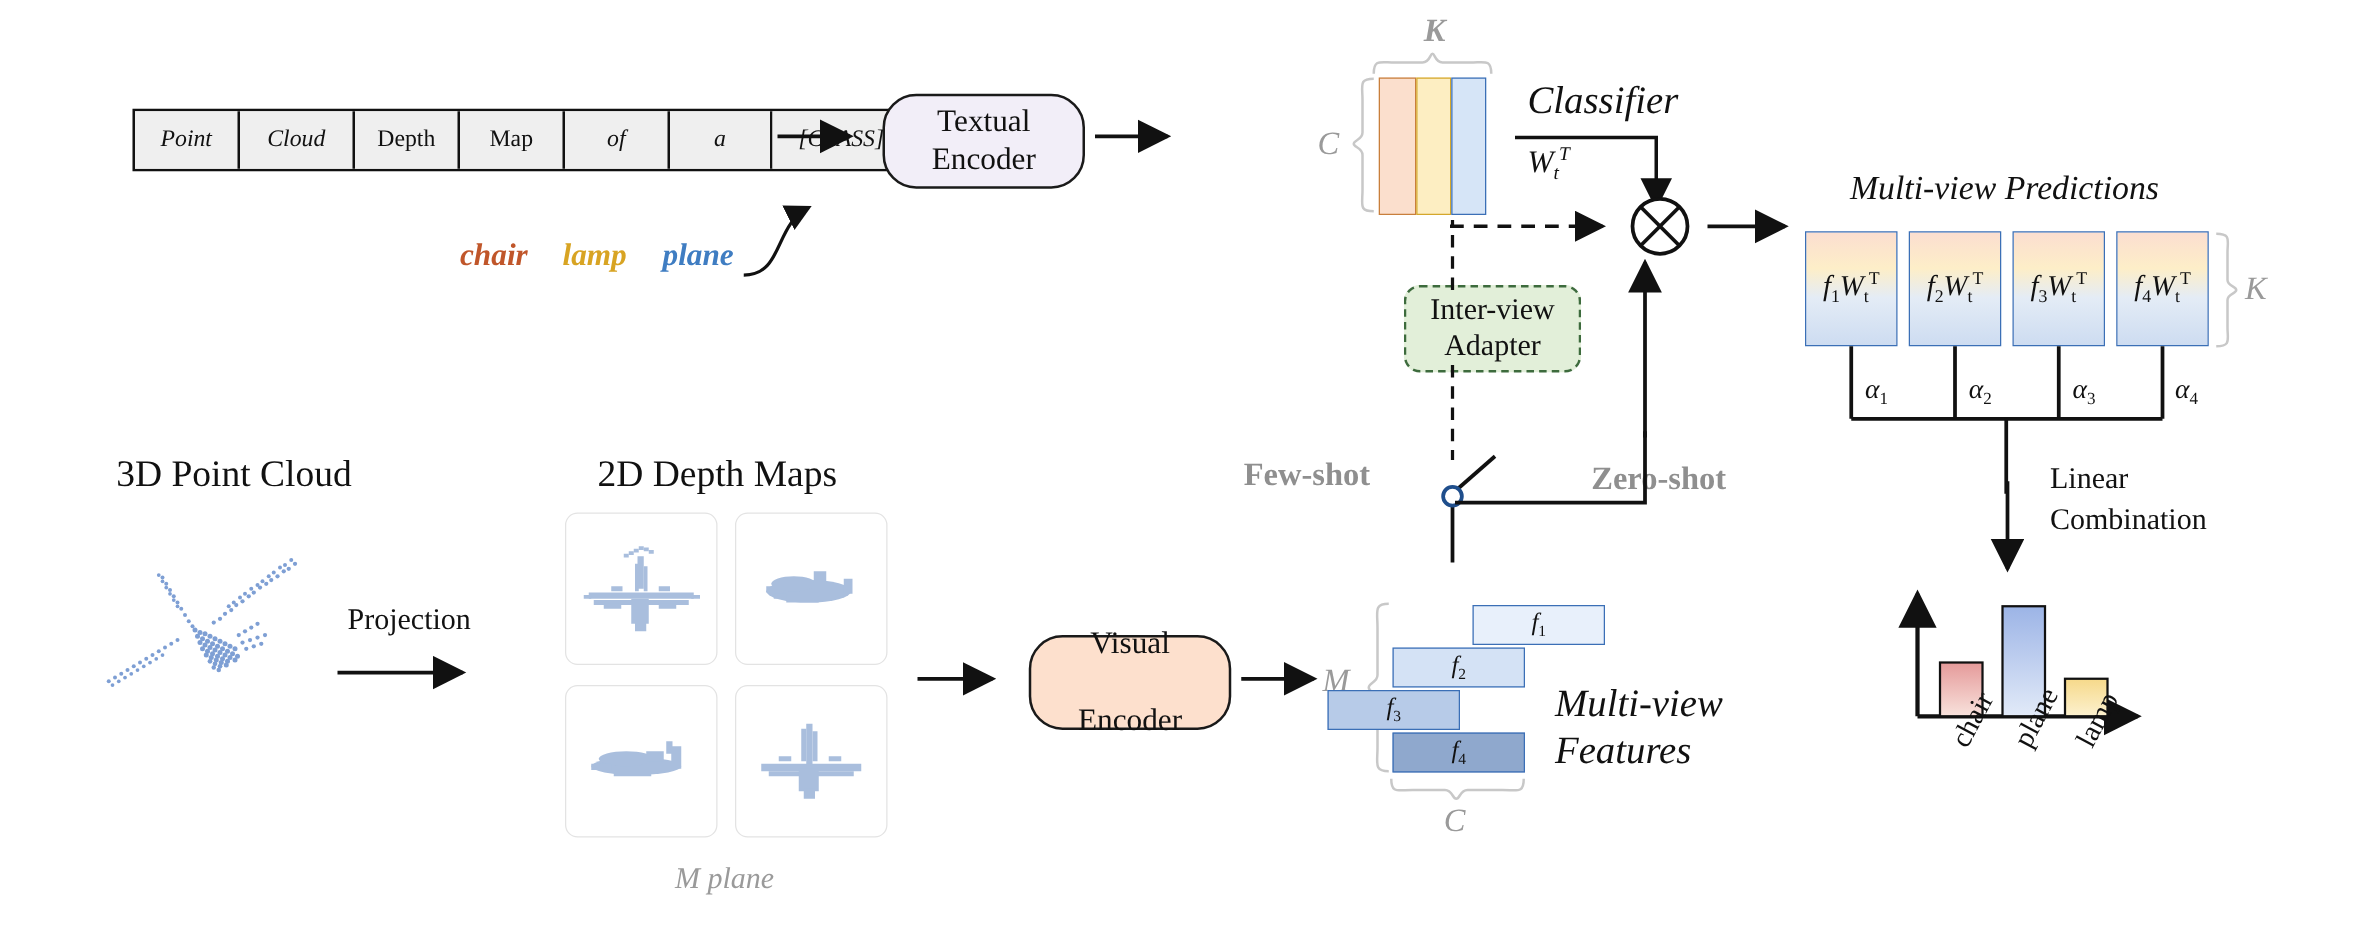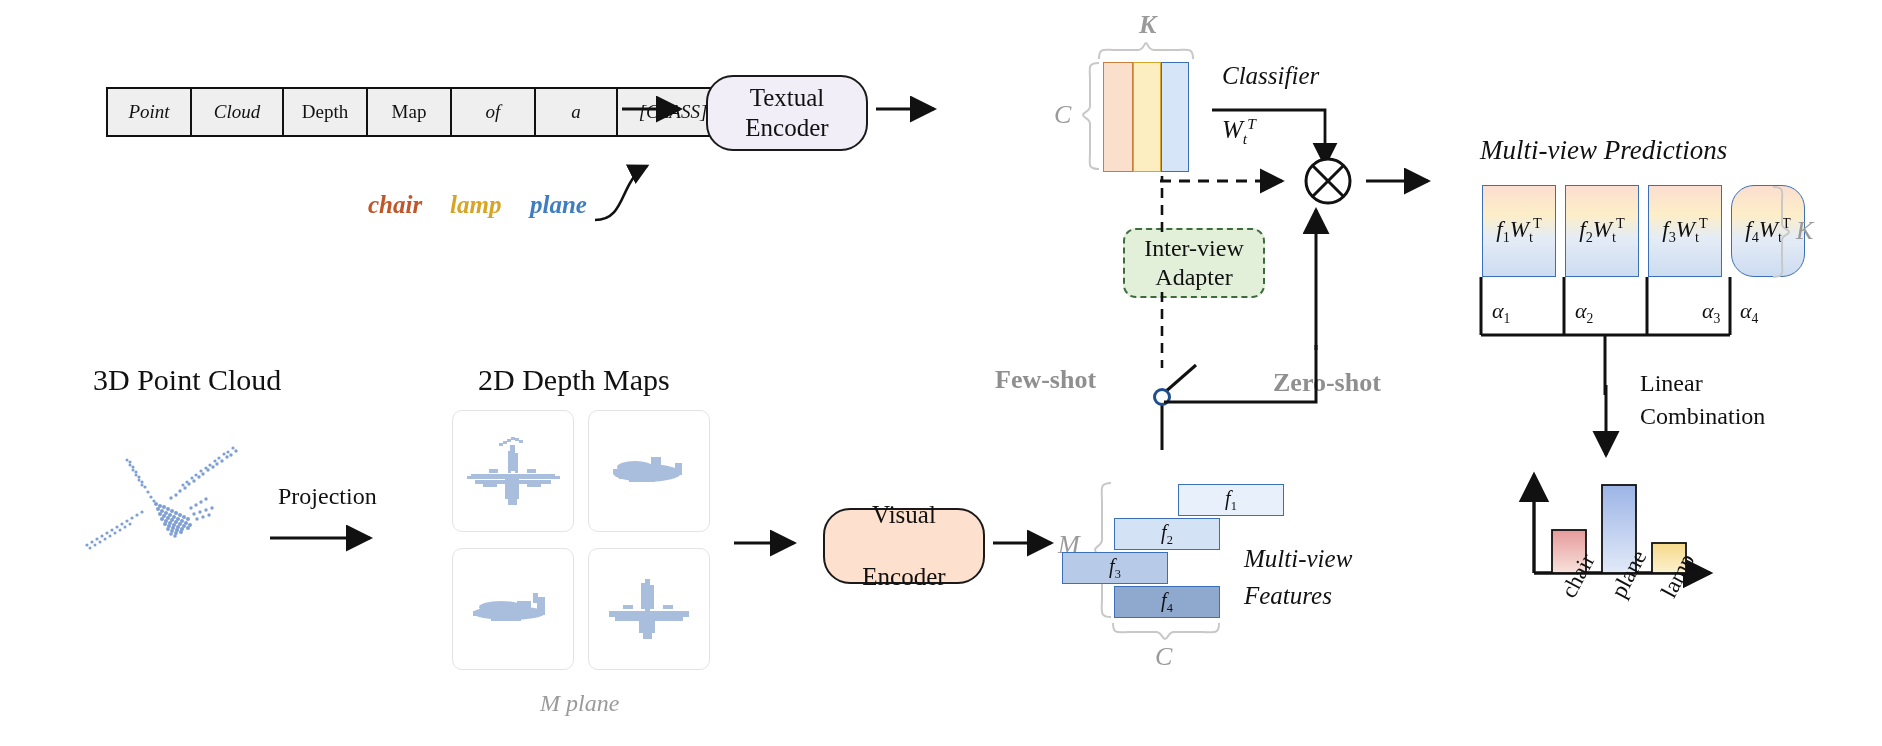--- a/index.html
+++ b/index.html
@@ -39,26 +39,26 @@
   .clscol.c2{background:#fdeec2;border:1.6px solid #d4a72c;}
   .clscol.c3{background:#d6e5f7;border:1.6px solid #3b6fb6;}
 
   
   .featrow{position:absolute;border:1.6px solid #3b6fb6;box-sizing:border-box;
            display:flex;align-items:center;justify-content:center;font-size:20px;}
 
   
   .predbox{position:absolute;border:1.8px solid #3b6fb6;box-sizing:border-box;
            background:linear-gradient(180deg,#fbded0 0%,#fdeec8 32%,#e4ecf6 58%,#cddcf1 100%);
-           display:flex;align-items:center;justify-content:center;font-size:23px;margin-left:38px;}
+           display:flex;align-items:center;justify-content:center;font-size:23px;}
 
   
   .txt{position:absolute;white-space:nowrap;}
   .lbl-head{font-size:30px;}
-  .lbl-ital{font-style:italic;font-size:25px;}
+  .lbl-ital{font-style:italic;font-size:31px;}
   .lbl-gray{color:#9a9a9a;font-style:italic;font-size:24px;}
   .lbl-grayb{color:#8f8f8f;font-size:26px;font-weight:600;}
   .lbl-mid{font-size:24px;}
   .lbl-small{font-size:22px;}
 
   
   .tile{position:absolute;border:1.5px solid #e3e3e3;border-radius:10px;background:#fff;}
 
   
   .rotlab{position:absolute;font-size:23px;transform:rotate(-62deg);
@@ -427,40 +427,40 @@
 
   <div class="predbox" style="left:1444px;top:185px;width:74px;height:92px;">
     <span><i>f</i><sub>1</sub><i>W</i><sub>t</sub><sup>T</sup></span>
   </div>
   <div class="predbox" style="left:1527px;top:185px;width:74px;height:92px;">
     <span><i>f</i><sub>2</sub><i>W</i><sub>t</sub><sup>T</sup></span>
   </div>
   <div class="predbox" style="left:1610px;top:185px;width:74px;height:92px;">
     <span><i>f</i><sub>3</sub><i>W</i><sub>t</sub><sup>T</sup></span>
   </div>
-  <div class="predbox" style="left:1693px;top:185px;width:74px;height:92px;border-radius:23px;">
+  <div class="predbox" style="left:1693px;top:185px;width:74px;height:92px;">
     <span><i>f</i><sub>4</sub><i>W</i><sub>t</sub><sup>T</sup></span>
   </div>
 
   <svg class="abs" style="left:1772px;top:186px;" width="18" height="92">
     <path d="M1,1 C13,1 10,6 10,16 L10,38 C10,43 17,43 17,46 C17,49 10,49 10,54 L10,76 C10,86 13,91 1,91" stroke="#c8c8c8" stroke-width="2" fill="none"></path>
   </svg>
   <div class="txt" style="left:1796px;top:216px;color:#9a9a9a;font-style:italic;font-size:26px;">K</div>
 
   <svg class="abs" style="left:1440px;top:277px;" width="340" height="120">
     <line x1="41" y1="0" x2="41" y2="58" stroke="#111" stroke-width="3"></line>
     <line x1="124" y1="0" x2="124" y2="58" stroke="#111" stroke-width="3"></line>
     <line x1="207" y1="0" x2="207" y2="58" stroke="#111" stroke-width="3"></line>
     <line x1="290" y1="0" x2="290" y2="58" stroke="#111" stroke-width="3"></line>
     <line x1="41" y1="58" x2="290" y2="58" stroke="#111" stroke-width="3"></line>
     <line x1="165" y1="58" x2="165" y2="118" stroke="#111" stroke-width="3"></line>
   </svg>
   <div class="txt lbl-small" style="left:1492px;top:298px;"><i>α</i><sub>1</sub></div>
   <div class="txt lbl-small" style="left:1575px;top:298px;"><i>α</i><sub>2</sub></div>
-  <div class="txt lbl-small" style="left:1658px;top:298px;margin-left:44px;"><i>α</i><sub>3</sub></div>
+  <div class="txt lbl-small" style="left:1658px;top:298px;"><i>α</i><sub>3</sub></div>
   <div class="txt lbl-small" style="left:1740px;top:298px;"><i>α</i><sub>4</sub></div>
 
   <svg class="abs" style="left:1593px;top:385px;" width="26" height="84">
     <line x1="13" y1="0" x2="13" y2="70" stroke="#111" stroke-width="3" marker-end="url(#ah2)"></line>
   </svg>
   <div class="txt lbl-mid" style="left:1640px;top:370px;">Linear</div>
   <div class="txt lbl-mid" style="left:1640px;top:403px;">Combination</div>
 
   <svg class="abs" style="left:1520px;top:465px;" width="230" height="130">
     <defs>

